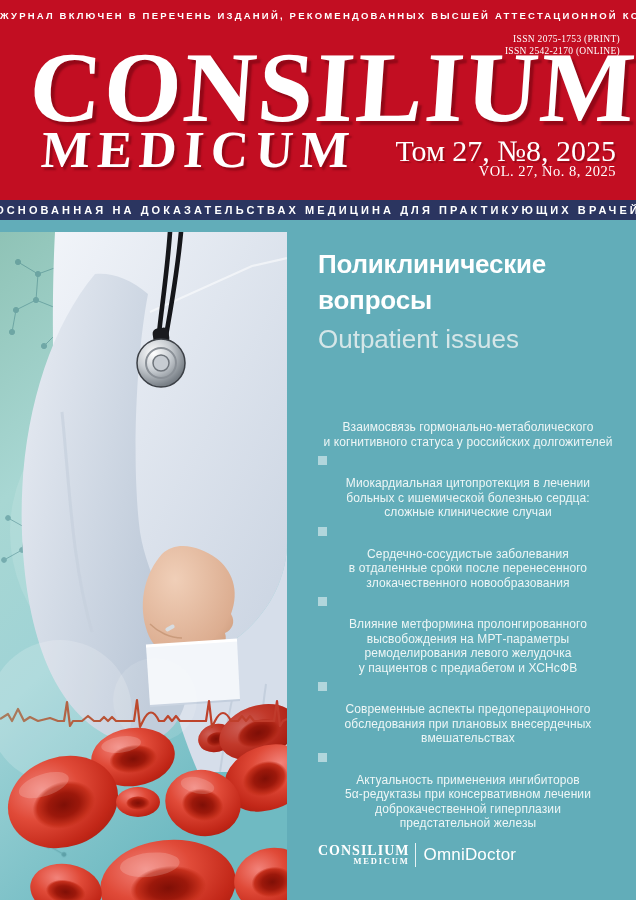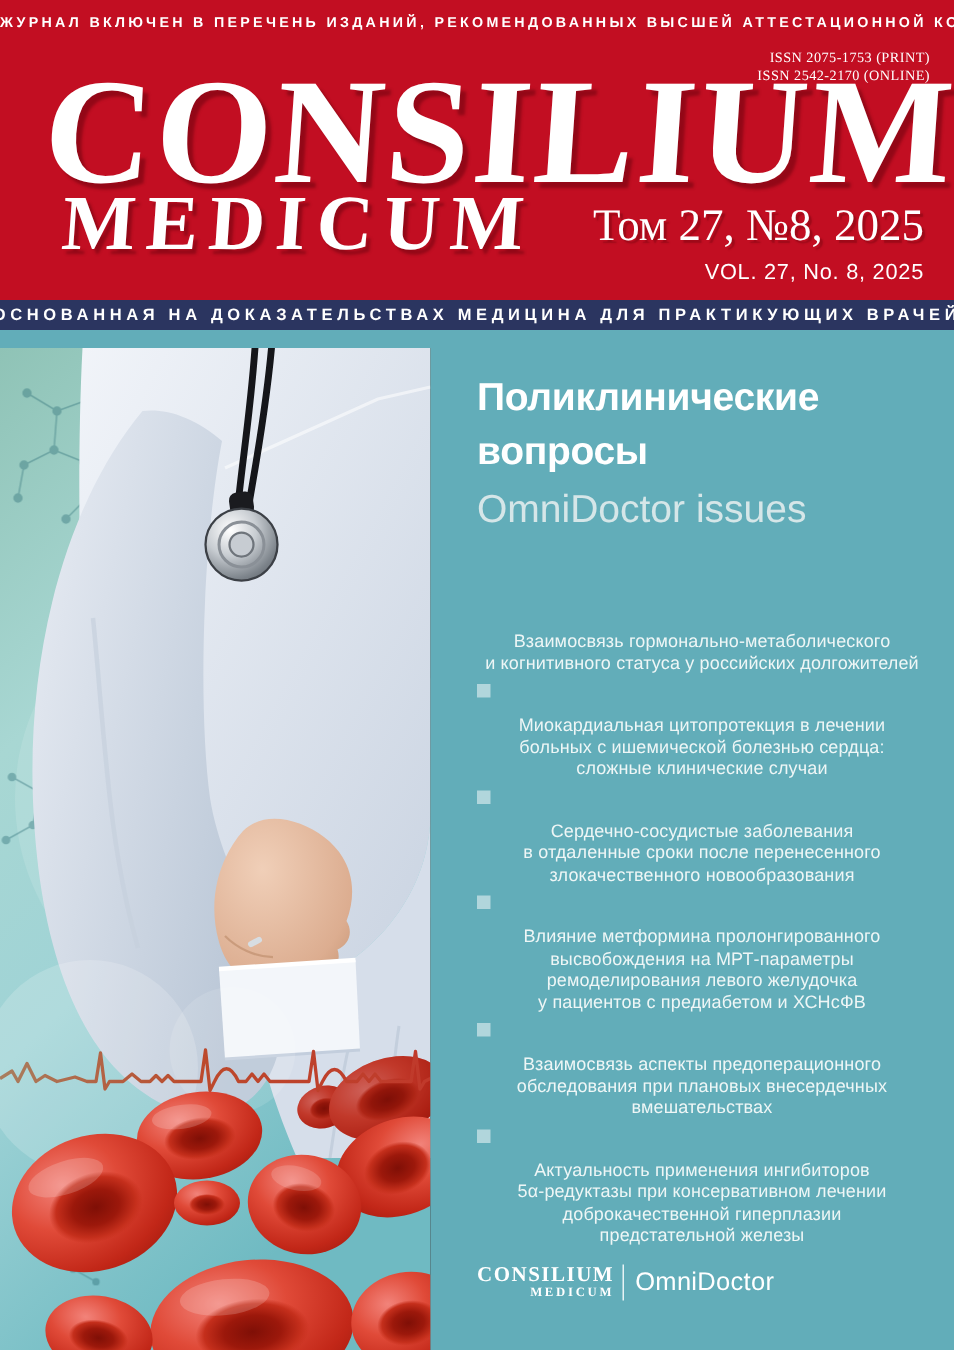--- a/index.html
+++ b/index.html
@@ -28,33 +28,33 @@
     position:absolute;left:38px;top:124px;color:#fff;
     font-family:"Liberation Serif",serif;font-weight:bold;font-size:52px;line-height:52px;letter-spacing:7px;
     text-shadow:3px 3px 2px rgba(90,0,10,.45);white-space:nowrap;
   }
   .vol-ru{
     position:absolute;right:20px;top:134px;color:#fff;text-align:left;
     font-family:"Liberation Serif",serif;font-size:30px;line-height:34px;white-space:nowrap;
     text-shadow:2px 2px 1px rgba(90,0,10,.35);
   }
   .vol-en{
-    position:absolute;right:20px;top:174px;color:#fff;text-align:right;
-    font-family:Liberation Sans, sans-serif;font-size:14.5px;letter-spacing:.5px;white-space:nowrap;
+    position:absolute;right:20px;top:163px;color:#fff;text-align:right;
+    font-family:Liberation Serif, serif;font-size:14.5px;letter-spacing:.5px;white-space:nowrap;
   }
   
   .tagline-bar{
     position:absolute;left:0;top:200px;width:636px;height:20px;background:#2b3560;
     display:flex;align-items:center;justify-content:center;
   }
   .tagline-bar span{
     color:#fff;font-size:11px;font-weight:bold;letter-spacing:3.1px;white-space:nowrap;
   }
   
-  .cover-body{position:absolute;left:0;top:232px;width:636px;height:668px;background:#404040;}
+  .cover-body{position:absolute;left:0;top:232px;width:636px;height:668px;background:#f97316;}
   .photo-col{position:absolute;left:0;top:0;width:287px;height:668px;}
   .right-col{position:absolute;left:287px;top:0;width:349px;height:668px;background:#62adb9;}
   .section-title{position:absolute;left:31px;top:14px;color:#fff;}
   .section-title .ru{font-size:26px;line-height:36px;font-weight:bold;letter-spacing:-.2px;white-space:pre-line;}
   .section-title .en{font-size:26px;line-height:32px;font-weight:normal;color:#d5e6e8;margin-top:5px;}
   .toc{position:absolute;left:31px;top:188px;width:300px;}
   .toc-item{
     color:#eef6f6;font-size:12px;line-height:14.5px;letter-spacing:.1px;white-space:pre-line;text-align:center;
   }
   .toc-sep{width:9px;height:9px;background:rgba(255,255,255,.5);margin:7px 0 11px 0;}
@@ -268,41 +268,41 @@
             <ellipse rx="21" ry="15" cy="2" fill="url(#cellDent)"></ellipse>
           </g>
         </g>
       </svg>
     </div>
 
     <div class="right-col">
       <div class="section-title">
         <div class="ru">Поликлинические
 вопросы</div>
-        <div class="en">OmniDoctor issues</div>
+        <div class="en">Outpatient issues</div>
       </div>
 
       <div class="toc">
         <div class="toc-item">Взаимосвязь гормонально-метаболического
 и когнитивного статуса у российских долгожителей</div>
         <div class="toc-sep"></div>
         <div class="toc-item">Миокардиальная цитопротекция в лечении
 больных с ишемической болезнью сердца:
 сложные клинические случаи</div>
         <div class="toc-sep"></div>
         <div class="toc-item">Сердечно-сосудистые заболевания
 в отдаленные сроки после перенесенного
 злокачественного новообразования</div>
         <div class="toc-sep"></div>
         <div class="toc-item">Влияние метформина пролонгированного
 высвобождения на МРТ-параметры
 ремоделирования левого желудочка
 у пациентов с предиабетом и ХСНсФВ</div>
         <div class="toc-sep"></div>
-        <div class="toc-item">Взаимосвязь аспекты предоперационного
+        <div class="toc-item">Современные аспекты предоперационного
 обследования при плановых внесердечных
 вмешательствах</div>
         <div class="toc-sep"></div>
         <div class="toc-item">Актуальность применения ингибиторов
 5α-редуктазы при консервативном лечении
 доброкачественной гиперплазии
 предстательной железы</div>
       </div>
 
       <div class="brand-footer">

